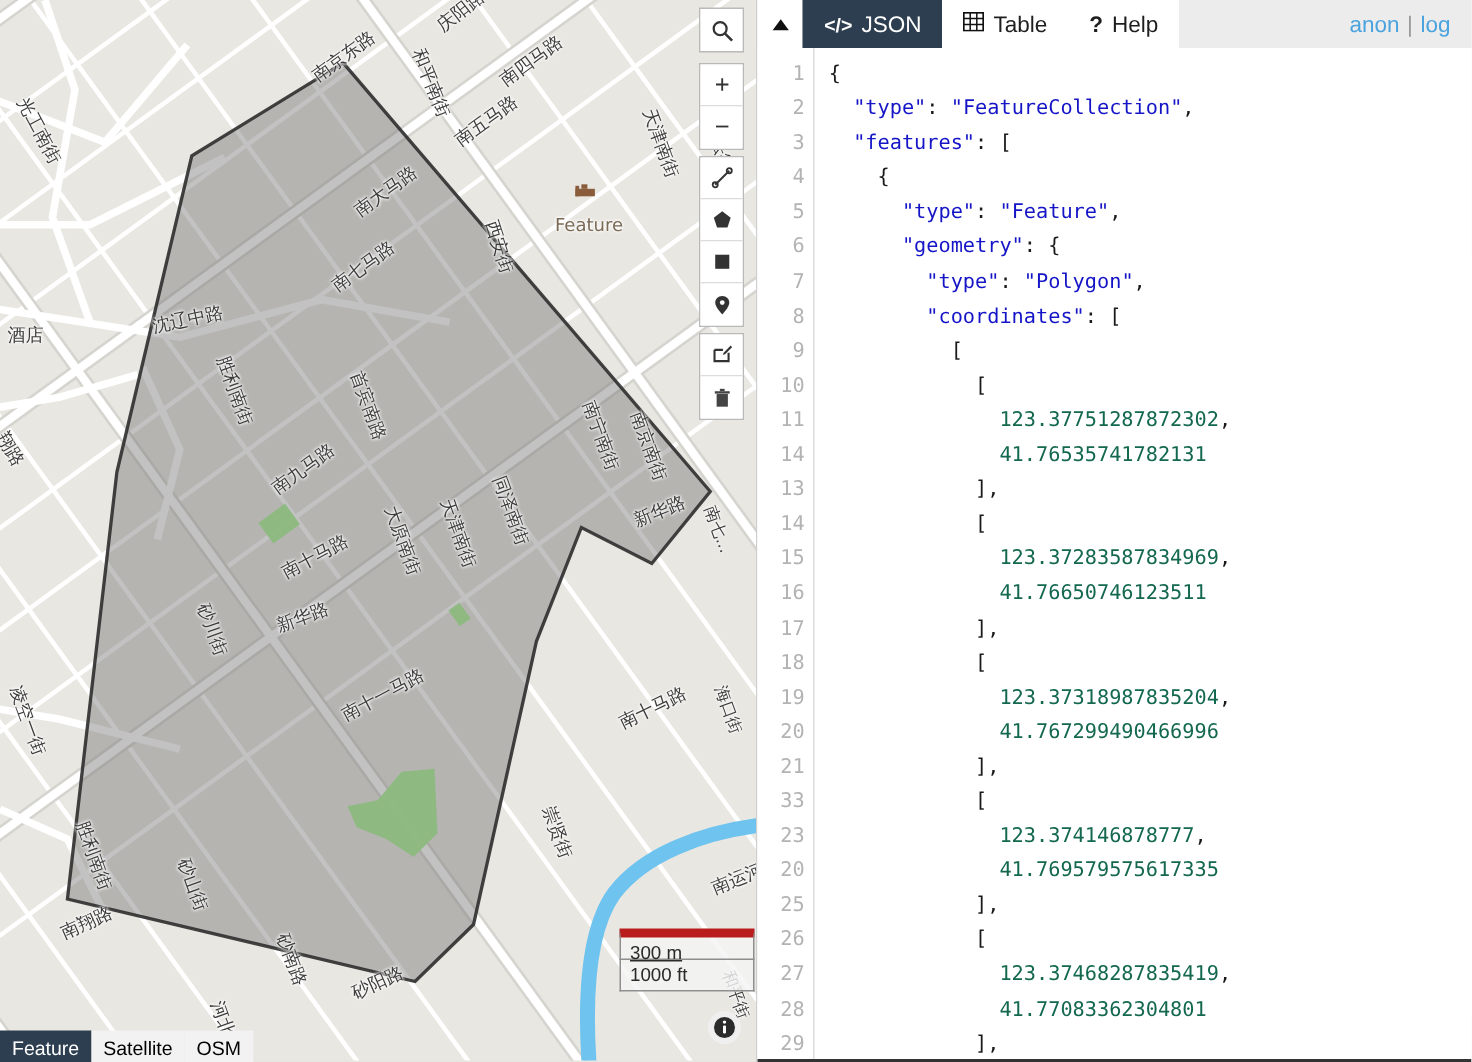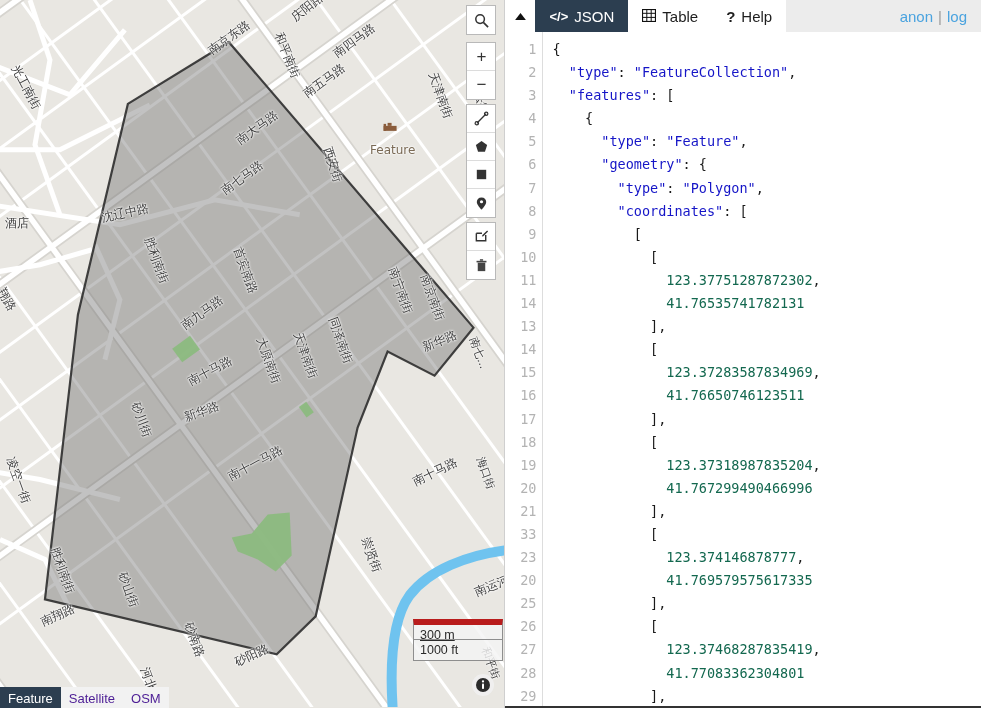--- a/index.html
+++ b/index.html
@@ -99,21 +99,21 @@
 
   
   #basemap-bar {
     position:absolute; left:0; bottom:0; z-index:36;
     display:flex; height: 21px; align-items:stretch;
     font-size: 13px;
   }
   #basemap-bar .bm {
     padding: 2px 8px 0 8px;
     background: #f2f2f2;
-    color: #4c1d95;
+    color: #000000;
     line-height: 19px;
     cursor: pointer;
   }
   #basemap-bar .bm.active { background: #2c3e50; color: #ffffff; }
 
   
   #json-pane {
     position: relative;
     width: 476px; height: 708px;
     background: #ffffff;

